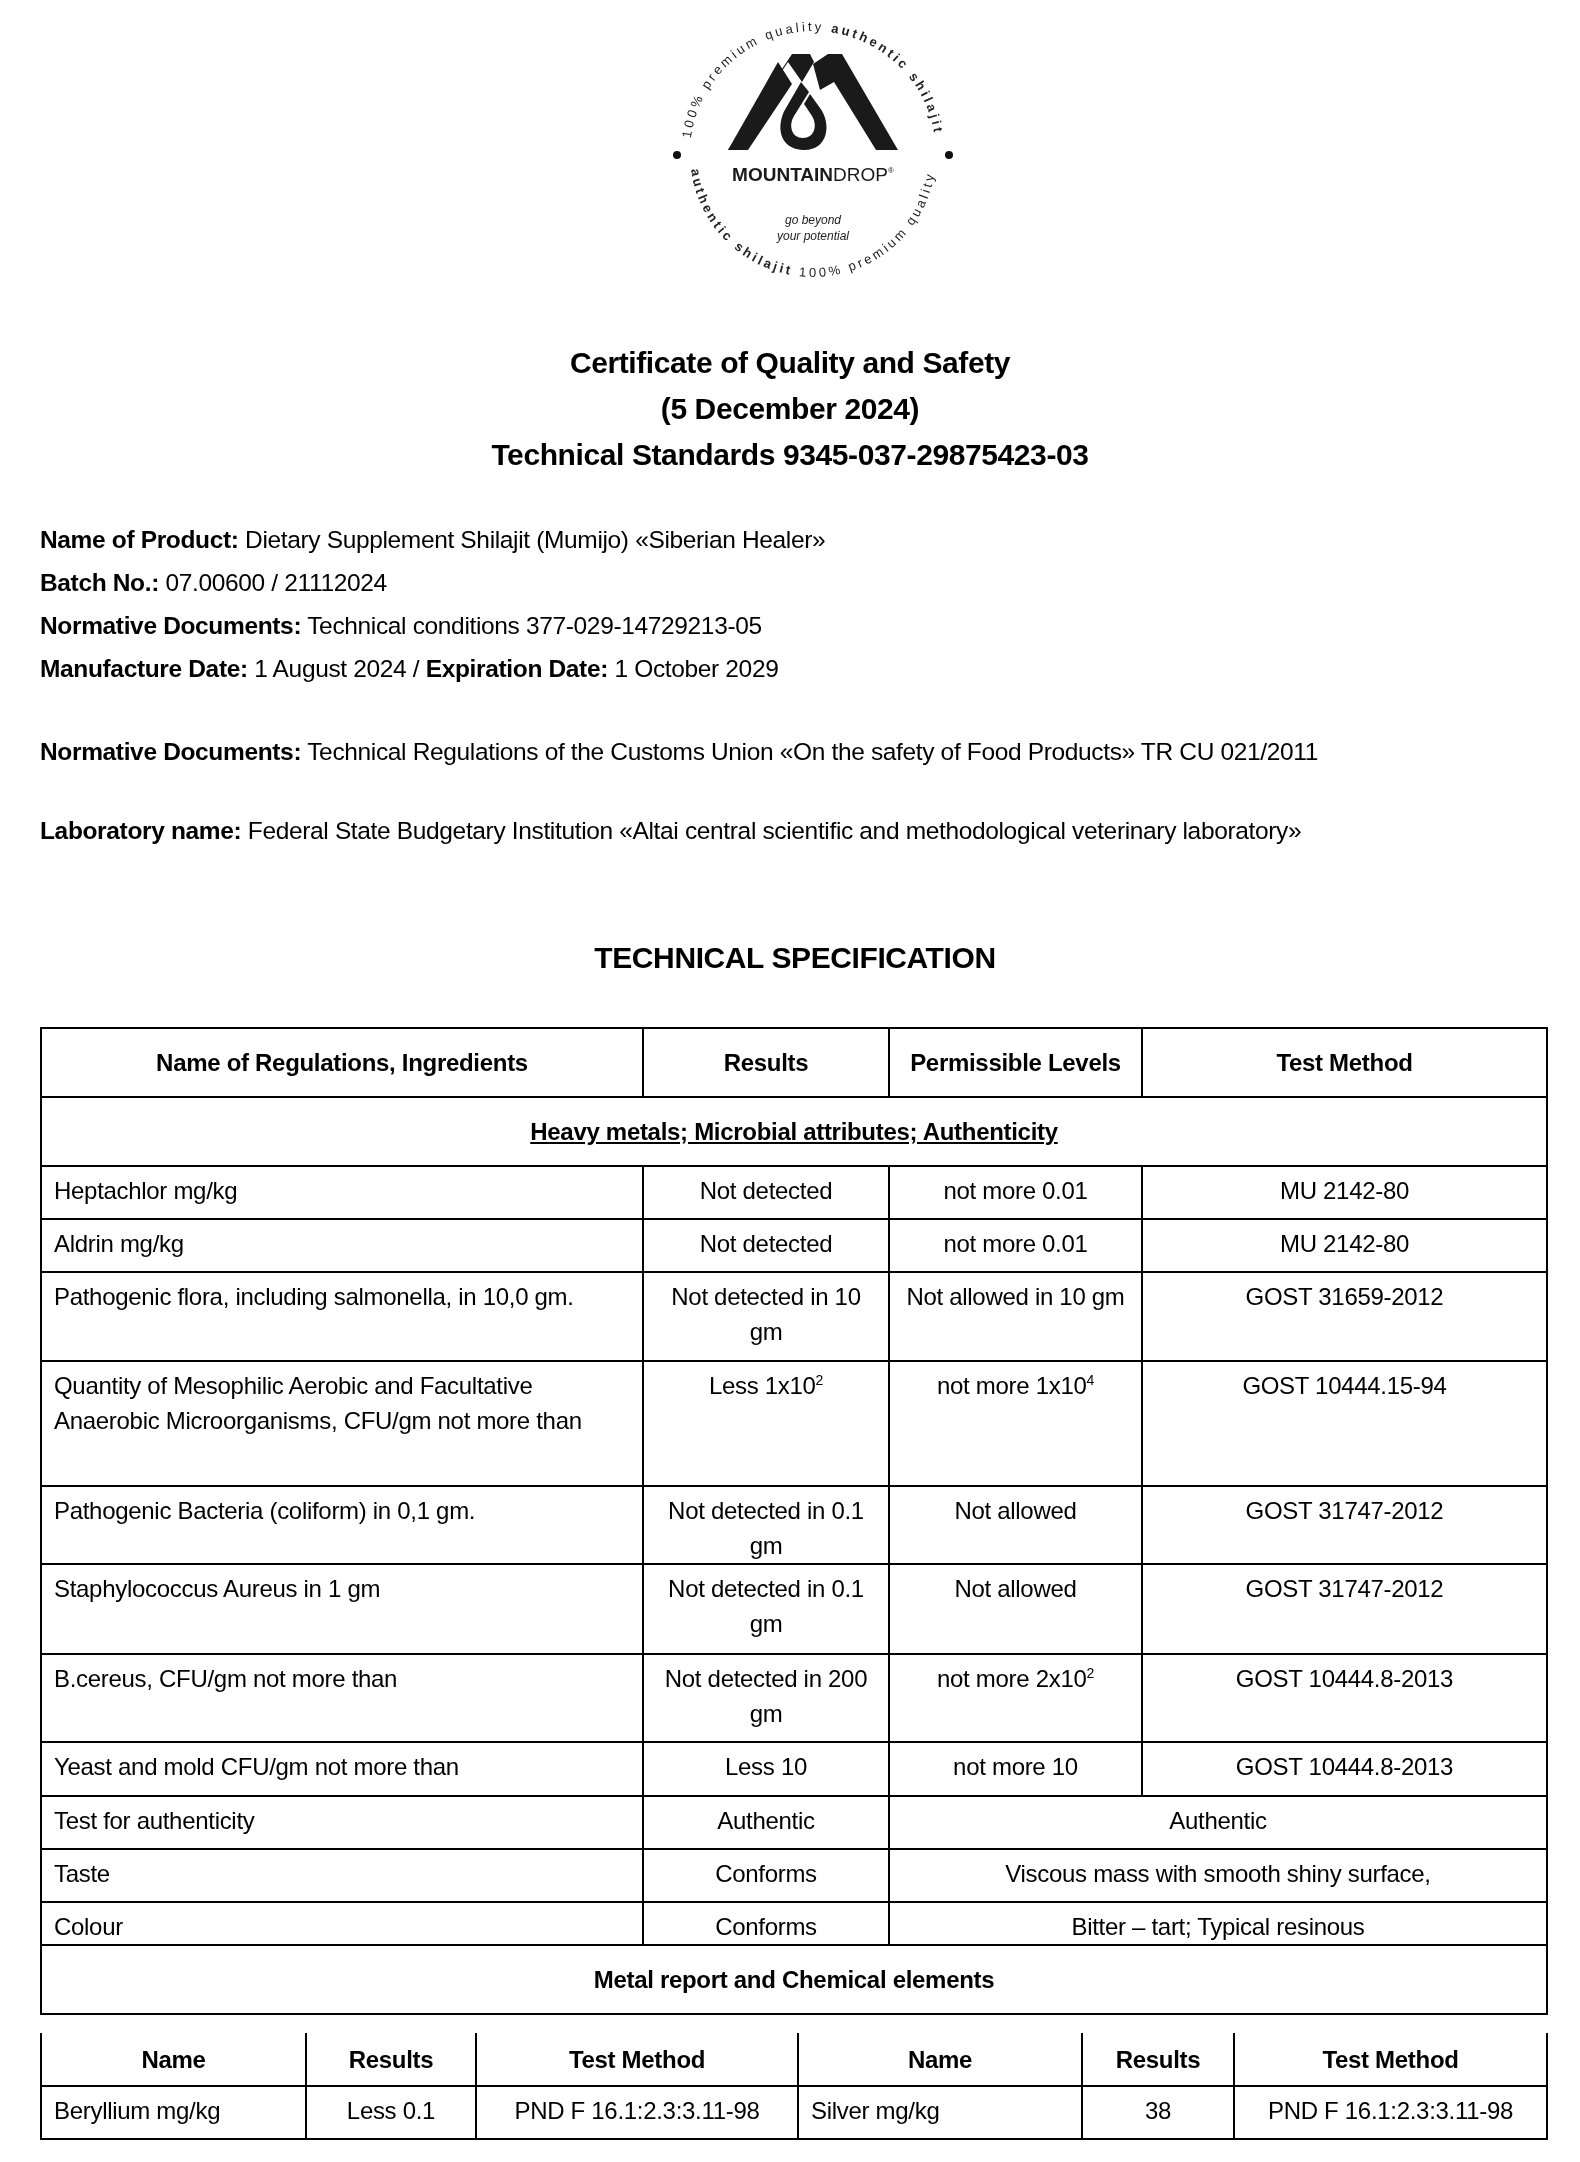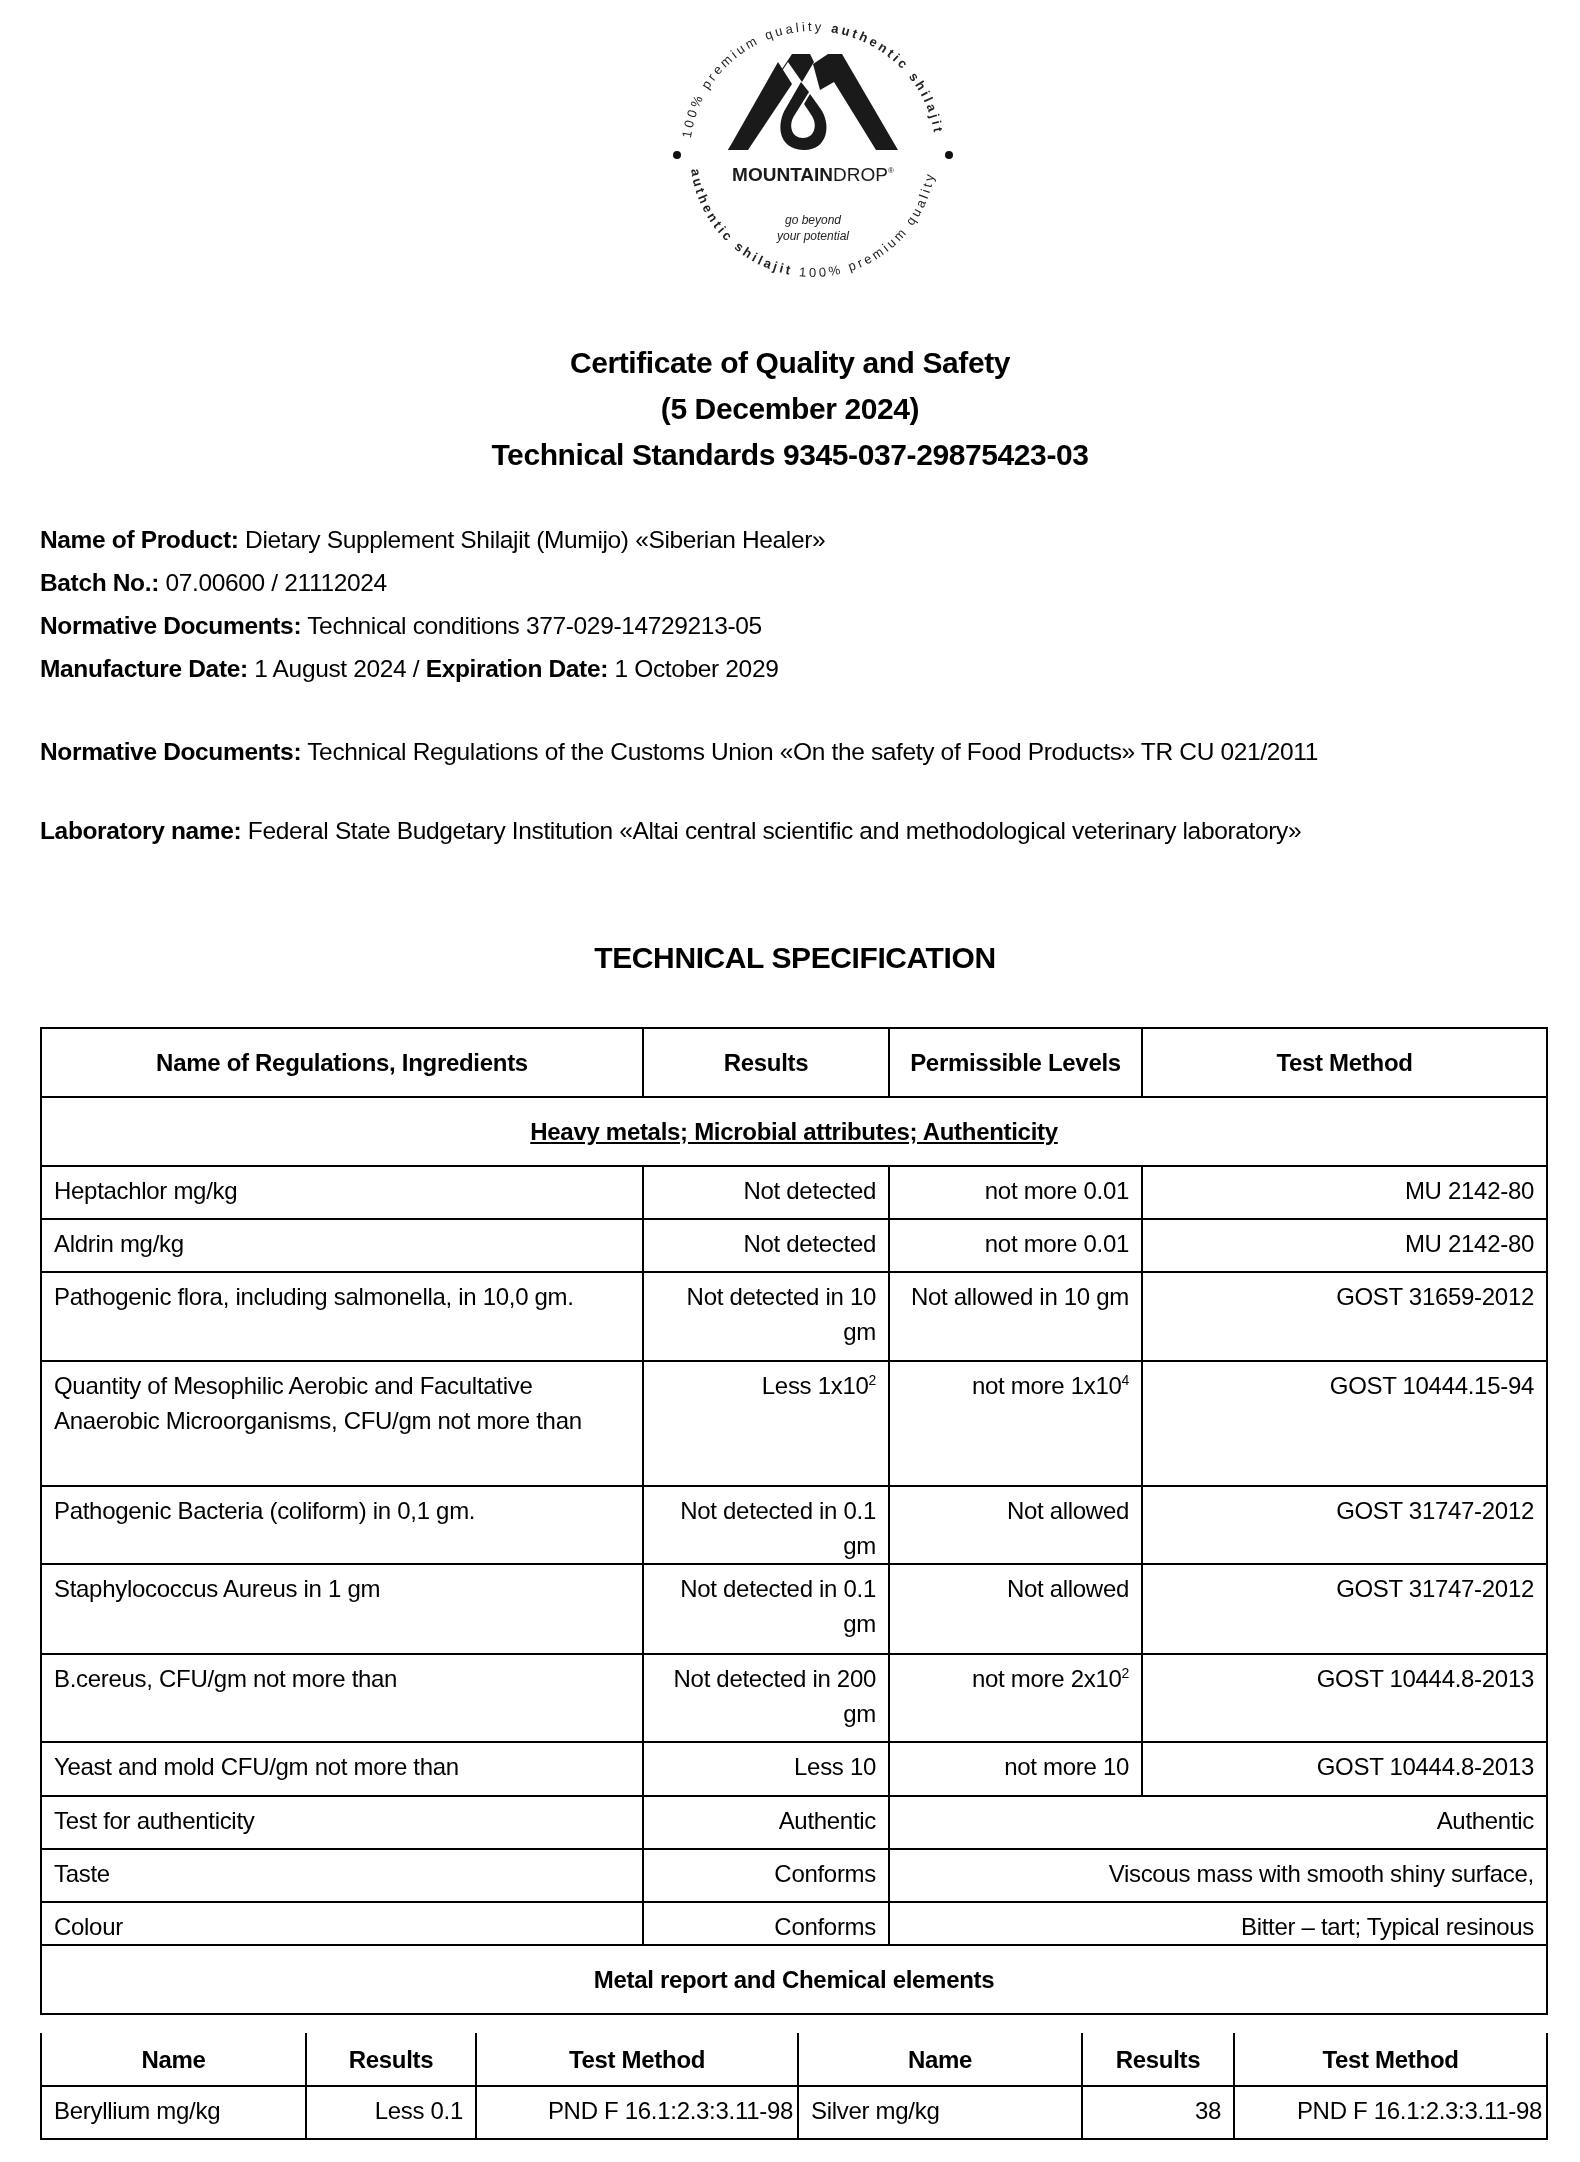--- a/index.html
+++ b/index.html
@@ -7,21 +7,21 @@
   .abs { position:absolute; }
   .logo { left:668px; top:4px; width:290px; height:290px; }
   .title { left:0; width:1580px; text-align:center; font-weight:bold; font-size:30px; letter-spacing:-0.4px; }
   .info { left:40px; font-size:24.5px; letter-spacing:-0.35px; white-space:nowrap; }
   .info b { font-weight:bold; }
   .spec-title { left:0; width:1590px; text-align:center; font-weight:bold; font-size:30px; letter-spacing:-0.4px; top:941px; }
   table { border-collapse:collapse; table-layout:fixed; position:absolute; font-size:24px; letter-spacing:-0.3px; }
   td, th { border:2.5px solid #000; padding:0 12px; line-height:35px; }
   th { font-weight:bold; text-align:center; vertical-align:middle; }
   td { vertical-align:top; padding-top:6px; }
-  td.c { text-align:right; }
+  td.c { text-align:center; }
   td.l { text-align:left; }
   td.sec { text-align:center; vertical-align:middle; font-weight:bold; padding-top:0; }
   td.sec span.u { text-decoration:underline; }
   sup { font-size:14px; line-height:0; vertical-align:super; }
   .main { left:40px; top:1027px; width:1506px; }
   .metal { left:40px; top:2033px; width:1506px; border-top:none; }
   .metal th { border-top:none; }
 </style>
 </head>
 <body>

